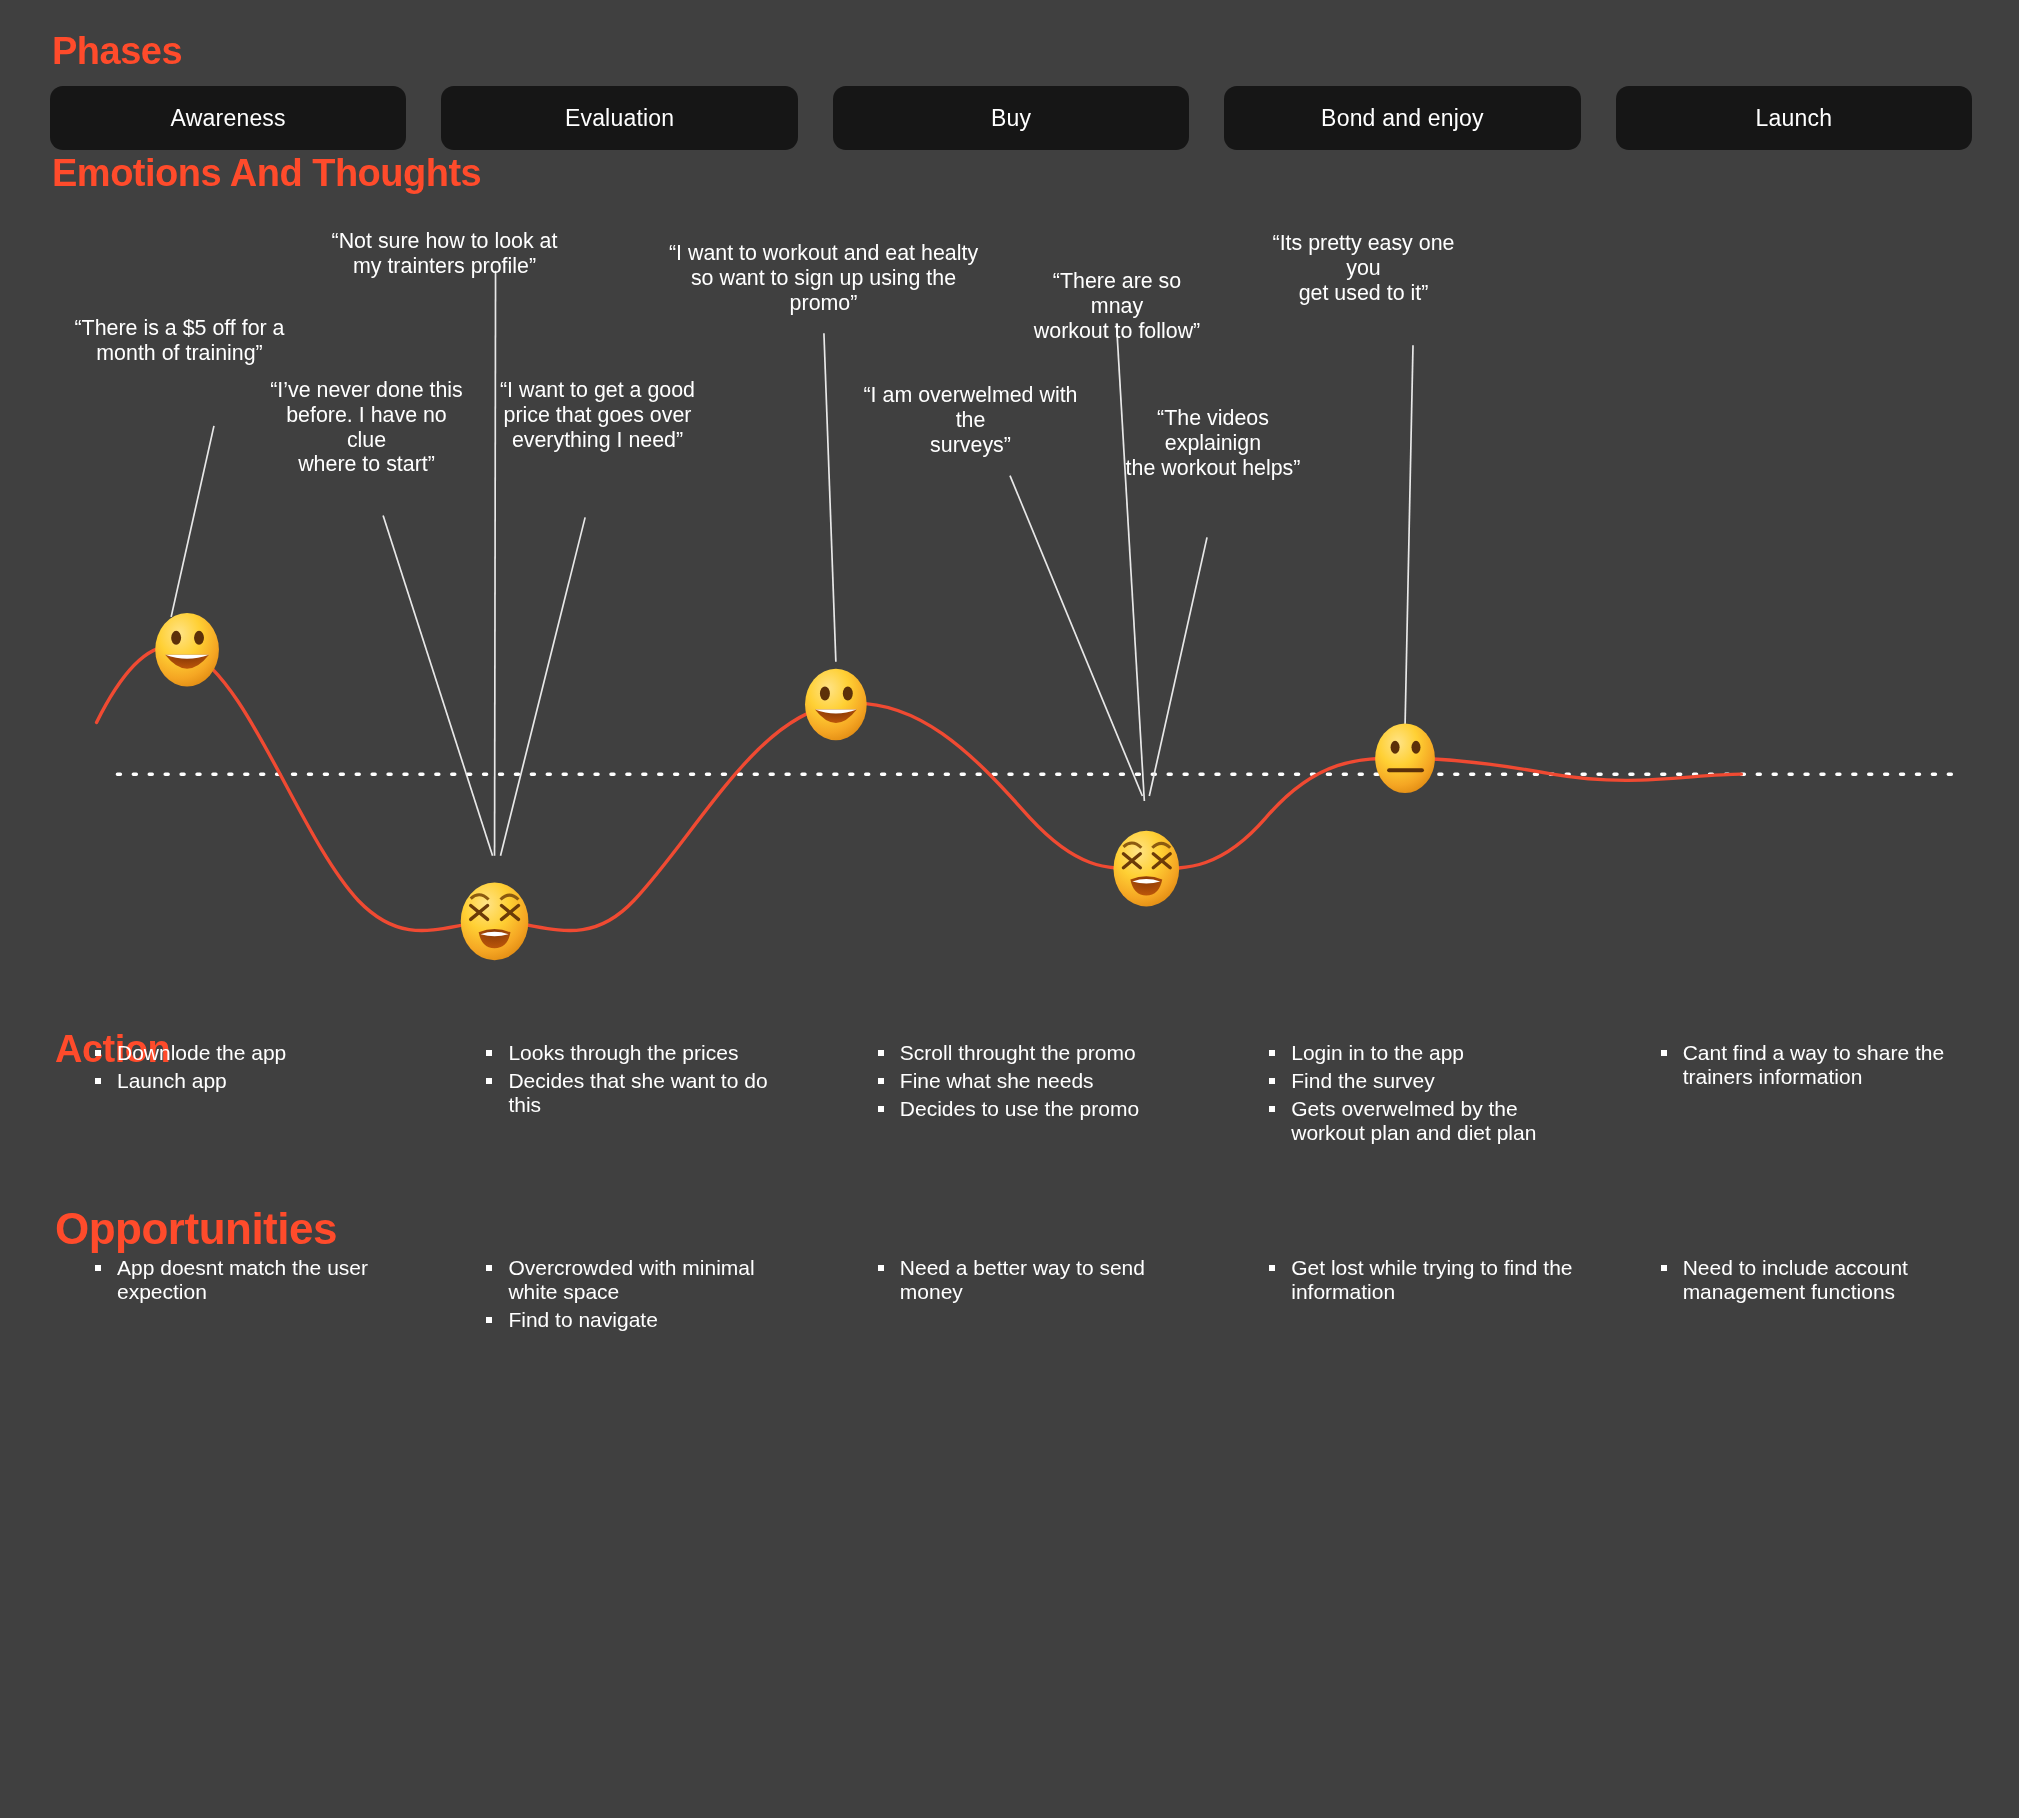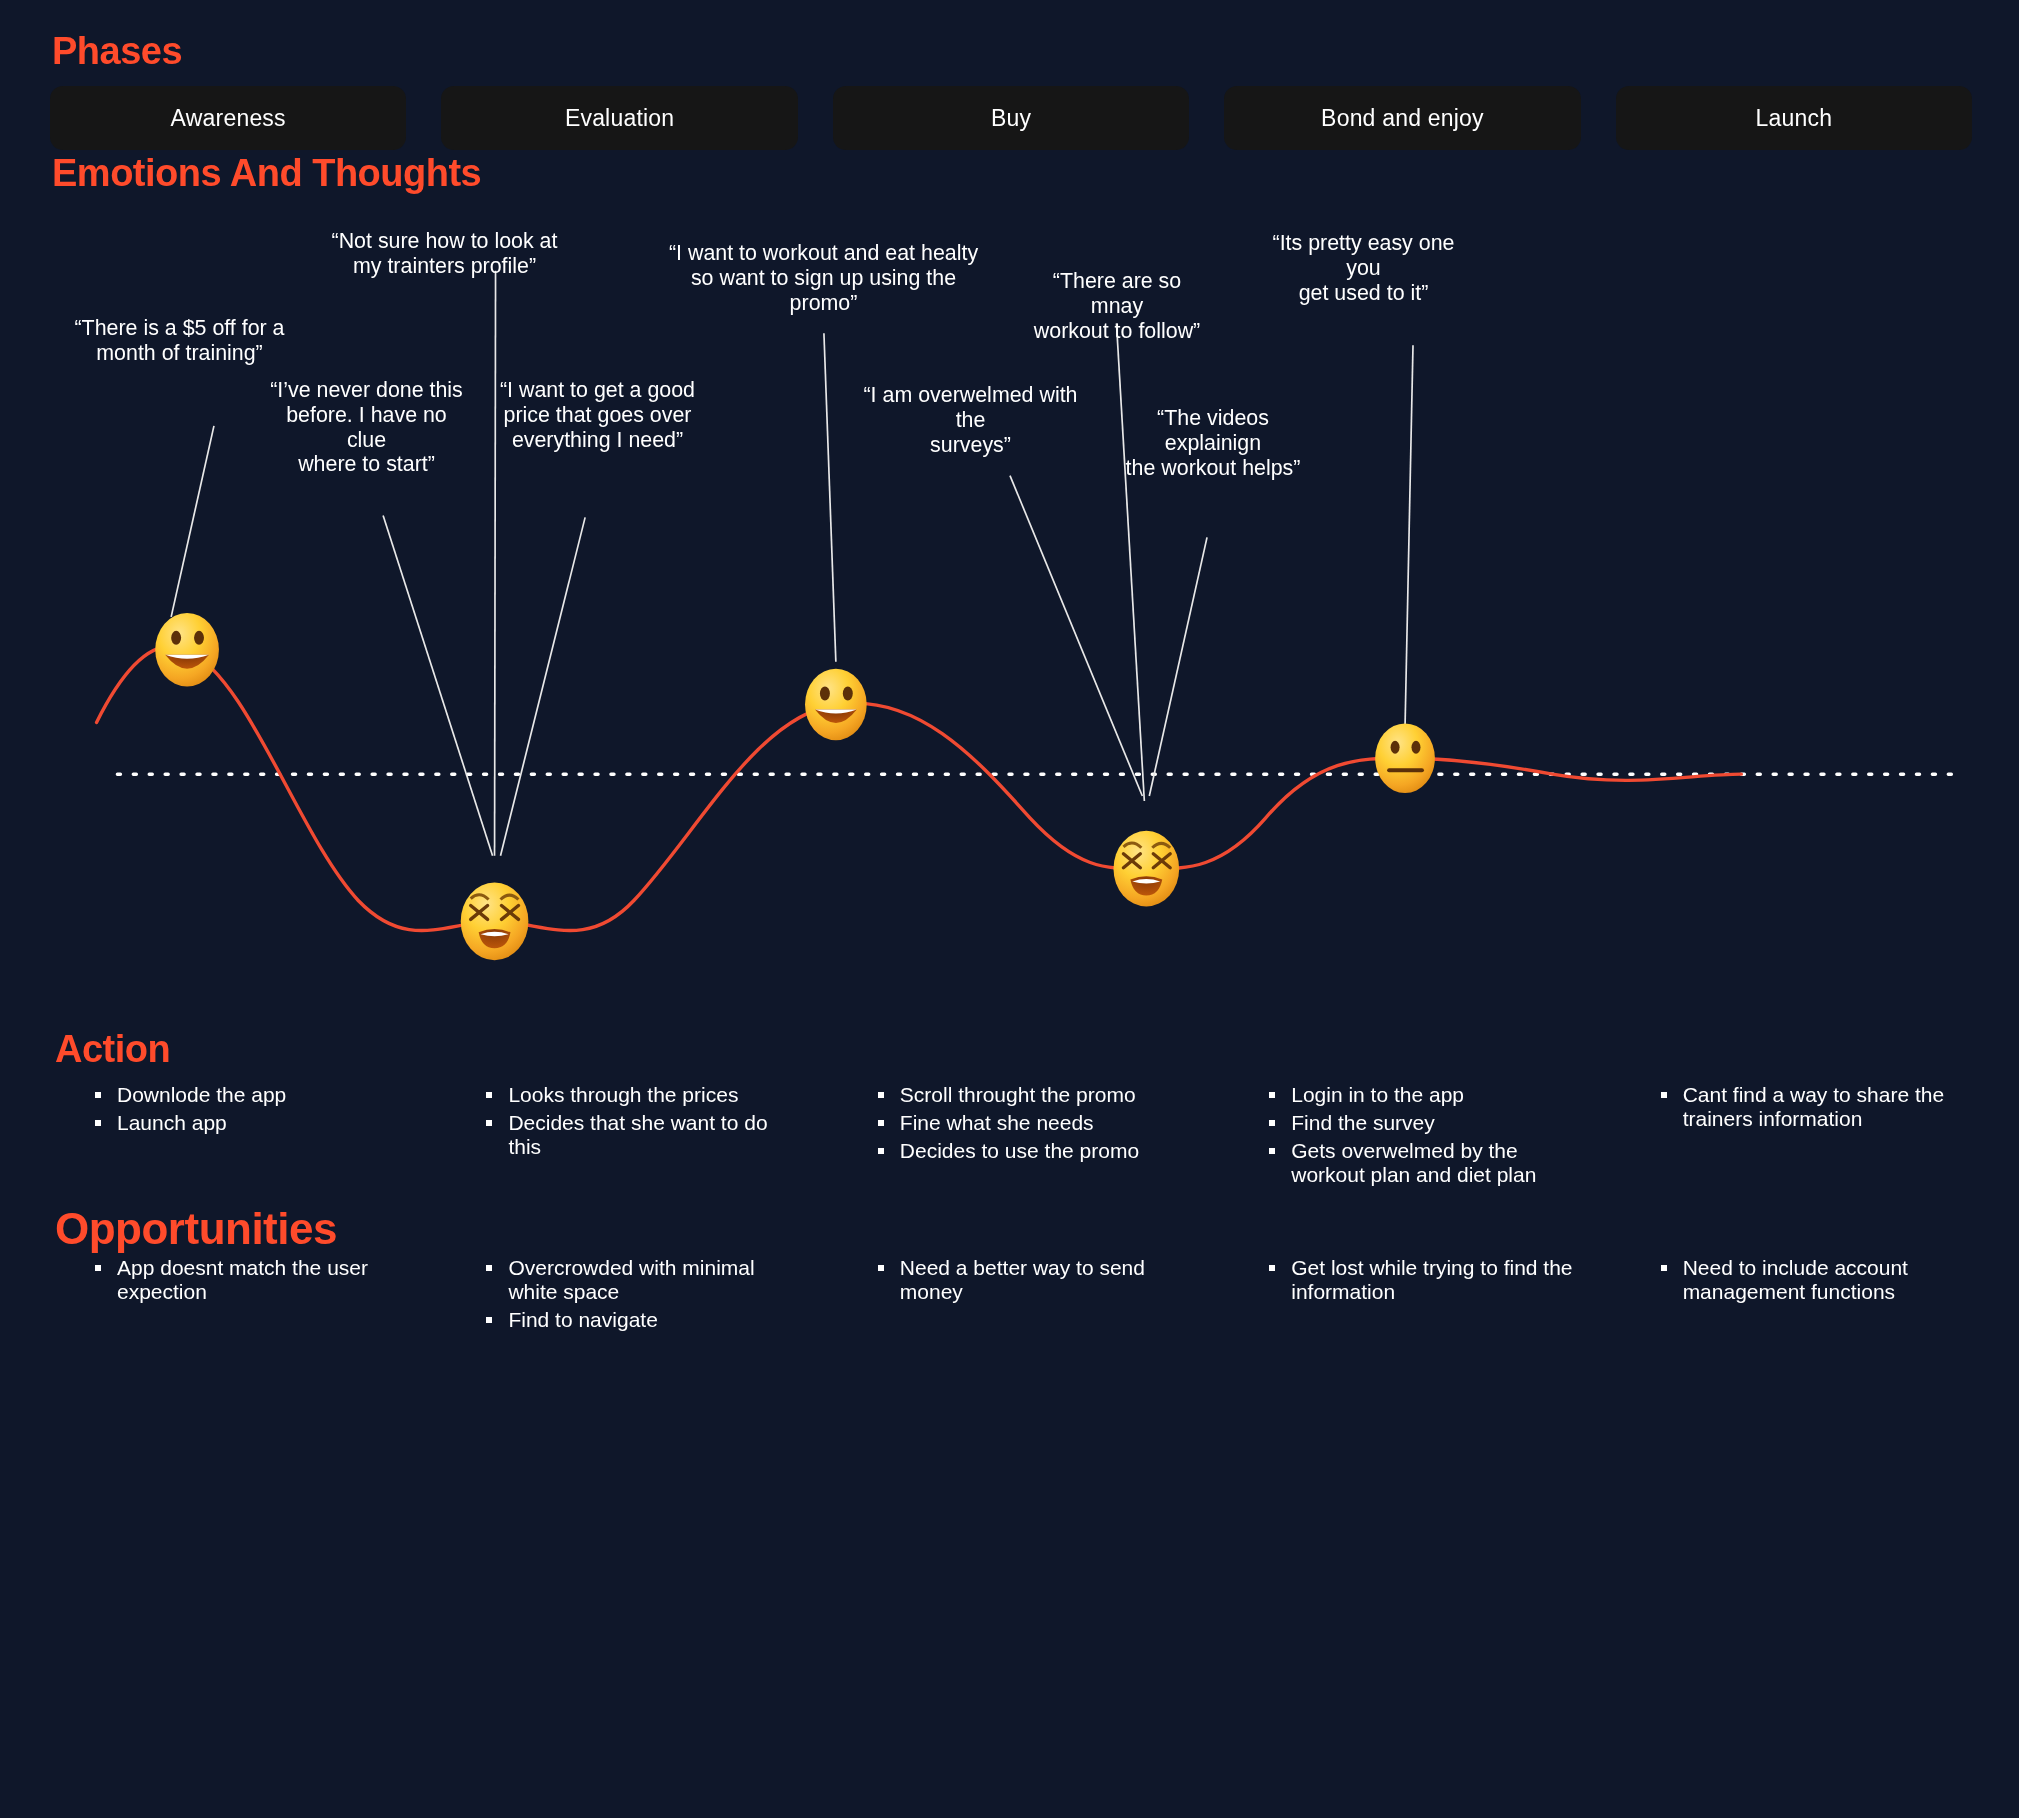--- a/index.html
+++ b/index.html
@@ -9,21 +9,21 @@
     width: 2020px;
     height: 1819px;
     overflow: hidden;
     font-family: "Liberation Sans", sans-serif;
     -webkit-font-smoothing: antialiased;
   }
   #board {
     position: relative;
     width: 2020px;
     height: 1819px;
-    background: #0f172a;
+    background: #404040;
     padding-left: 32px;
   }
 
   
   .section-heading {
     position: absolute;
     color: #FF4B2B;
     font-weight: bold;
     letter-spacing: -0.5px;
     white-space: nowrap;
@@ -77,21 +77,21 @@
   }
 
   
   .col-row {
     position: absolute;
     left: 50px;
     width: 1922px;
     display: flex;
     gap: 35px;
   }
-  #action-row { top: 1083px; justify-content: space-between; }
+  #action-row { top: 1041px; justify-content: space-between; }
   #opps-row   { top: 1256px; }
   .col {
     flex: 1 1 0;
     padding-left: 45px;
   }
   .bullet-list { list-style: none; }
   .bullet-item {
     position: relative;
     color: #ffffff;
     font-size: 21px;

